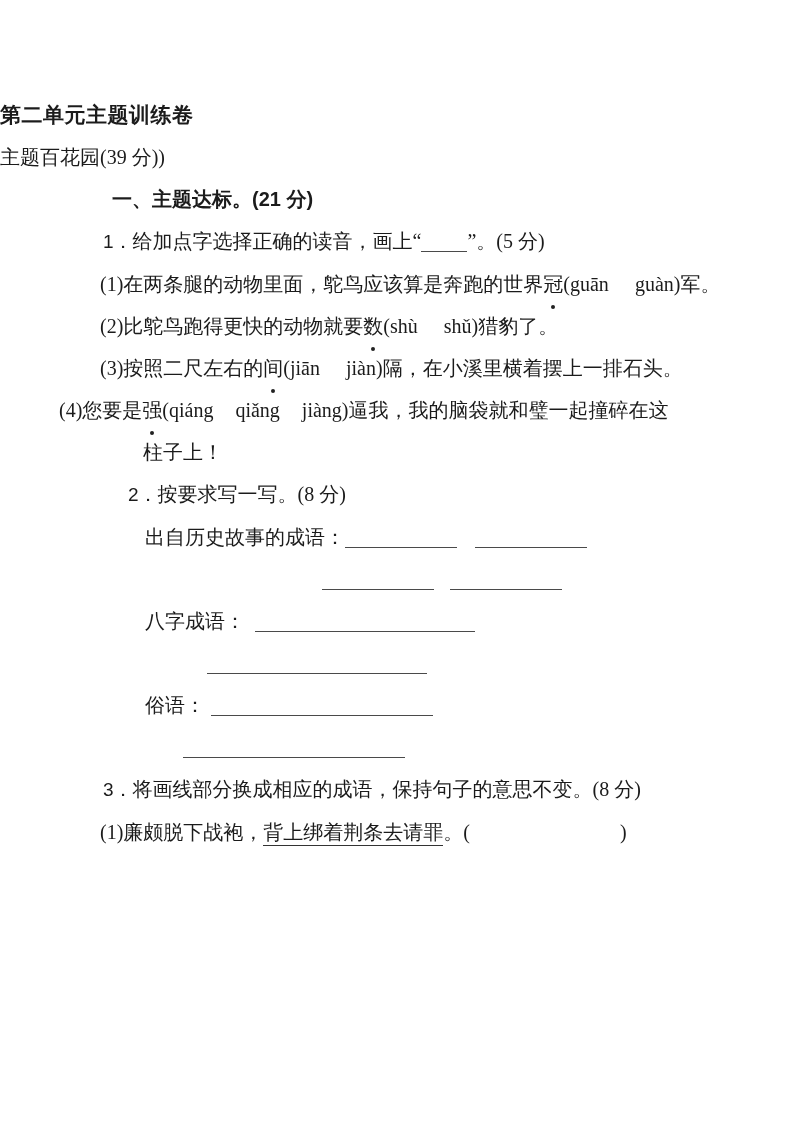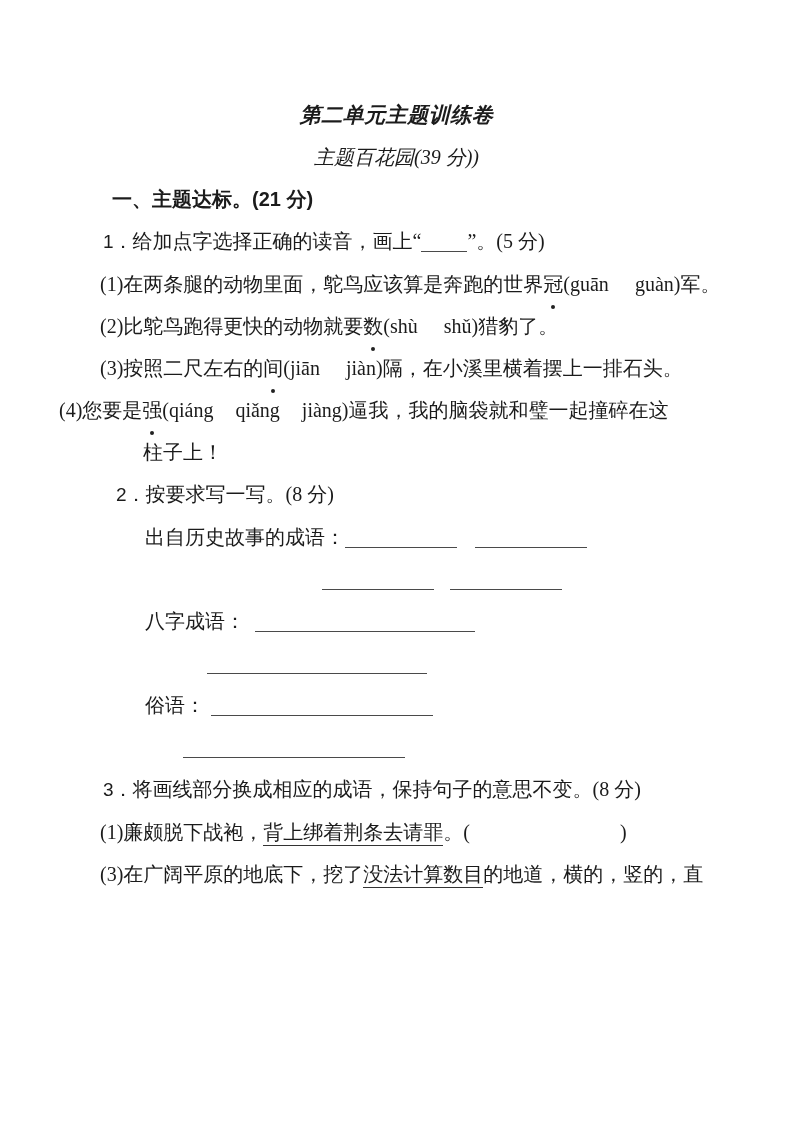--- a/index.html
+++ b/index.html
@@ -22,22 +22,20 @@
   }
   #doc {
     padding-top: 94px;
   }
   .line {
     font-size: 20px;
     line-height: 42px;
     white-space: nowrap;
   }
   .line.center {
-    text-align: center;
-    font-style: italic;
   }
   .line.bold {
     font-family: "Liberation Sans", "DejaVu Sans", sans-serif;
     font-weight: bold;
   }
   .title   { font-size: 21px; letter-spacing: 0.5px; }
   .subtitle{ font-size: 20px; }
   .section { padding-left: 112px; font-size: 20px; }
   .qnum {
     font-family: "Liberation Sans", "DejaVu Sans", sans-serif;
@@ -81,24 +79,23 @@
   <div id="doc">
     <div class="line center bold title">第二单元主题训练卷</div>
     <div class="line center subtitle">主题百花园(39 分))</div>
     <div class="line bold section">一、主题达标。(21 分)</div>
   <div class="line" style="padding-left: 103px;"><span class="qnum">1．</span><span>给加点字选择正确的读音，画上“</span><span class="blank" style="width: 46px;"></span><span>”。(5 分)</span></div>
       <div class="line" style="padding-left: 100px;"><span>(1)在两条腿的动物里面，鸵鸟应该算是奔跑的世界</span><span class="dotchar">冠</span><span>(guān</span><span class="hsp" style="width: 26px;"></span><span>guàn)军。</span></div>
       <div class="line" style="padding-left: 100px;"><span>(2)比鸵鸟跑得更快的动物就要</span><span class="dotchar">数</span><span>(shù</span><span class="hsp" style="width: 26px;"></span><span>shǔ)猎豹了。</span></div>
       <div class="line" style="padding-left: 100px;"><span>(3)按照二尺左右的</span><span class="dotchar">间</span><span>(jiān</span><span class="hsp" style="width: 26px;"></span><span>jiàn)隔，在小溪里横着摆上一排石头。</span></div>
       <div class="line" style="padding-left: 59px;"><span>(4)您要是</span><span class="dotchar">强</span><span>(qiáng</span><span class="hsp" style="width: 22px;"></span><span>qiǎng</span><span class="hsp" style="width: 22px;"></span><span>jiàng)逼我，我的脑袋就和璧一起撞碎在这</span></div>
       <div class="line" style="padding-left: 143px;"><span>柱子上！</span></div>
-      <div class="line" style="padding-left: 116px;"><span class="qnum">2．</span><span>按要求写一写。(8 分)</span></div>
+      <div class="line" style="padding-left: 116px; margin-left: 12px;"><span class="qnum">2．</span><span>按要求写一写。(8 分)</span></div>
       <div class="line" style="padding-left: 145px;"><span>出自历史故事的成语：</span><span class="blank" style="width: 112px;"></span><span class="hsp" style="width: 18px;"></span><span class="blank" style="width: 112px;"></span></div>
       <div class="line" style="padding-left: 322px;"><span class="blank" style="width: 112px;"></span><span class="hsp" style="width: 16px;"></span><span class="blank" style="width: 112px;"></span></div>
       <div class="line" style="padding-left: 145px;"><span>八字成语：</span><span class="hsp" style="width: 10px;"></span><span class="blank" style="width: 220px;"></span></div>
       <div class="line" style="padding-left: 207px;"><span class="blank" style="width: 220px;"></span></div>
       <div class="line" style="padding-left: 145px;"><span>俗语：</span><span class="hsp" style="width: 6px;"></span><span class="blank" style="width: 222px;"></span></div>
       <div class="line" style="padding-left: 183px;"><span class="blank" style="width: 222px;"></span></div>
       <div class="line" style="padding-left: 103px;"><span class="qnum">3．</span><span>将画线部分换成相应的成语，保持句子的意思不变。(8 分)</span></div>
       <div class="line" style="padding-left: 100px;"><span>(1)廉颇脱下战袍，</span><span class="useg">背上绑着荆条去请罪</span><span>。(</span><span class="hsp" style="width: 150px;"></span><span>)</span></div>
-      <div class="line" style="padding-left: 100px;"><span>(3)在广阔平原的地底下，挖了</span><span class="useg">没法计算数目</span><span>的地道，横的，竖的，直</span></div>
     </div>
 </div>
 
 </body></html>

